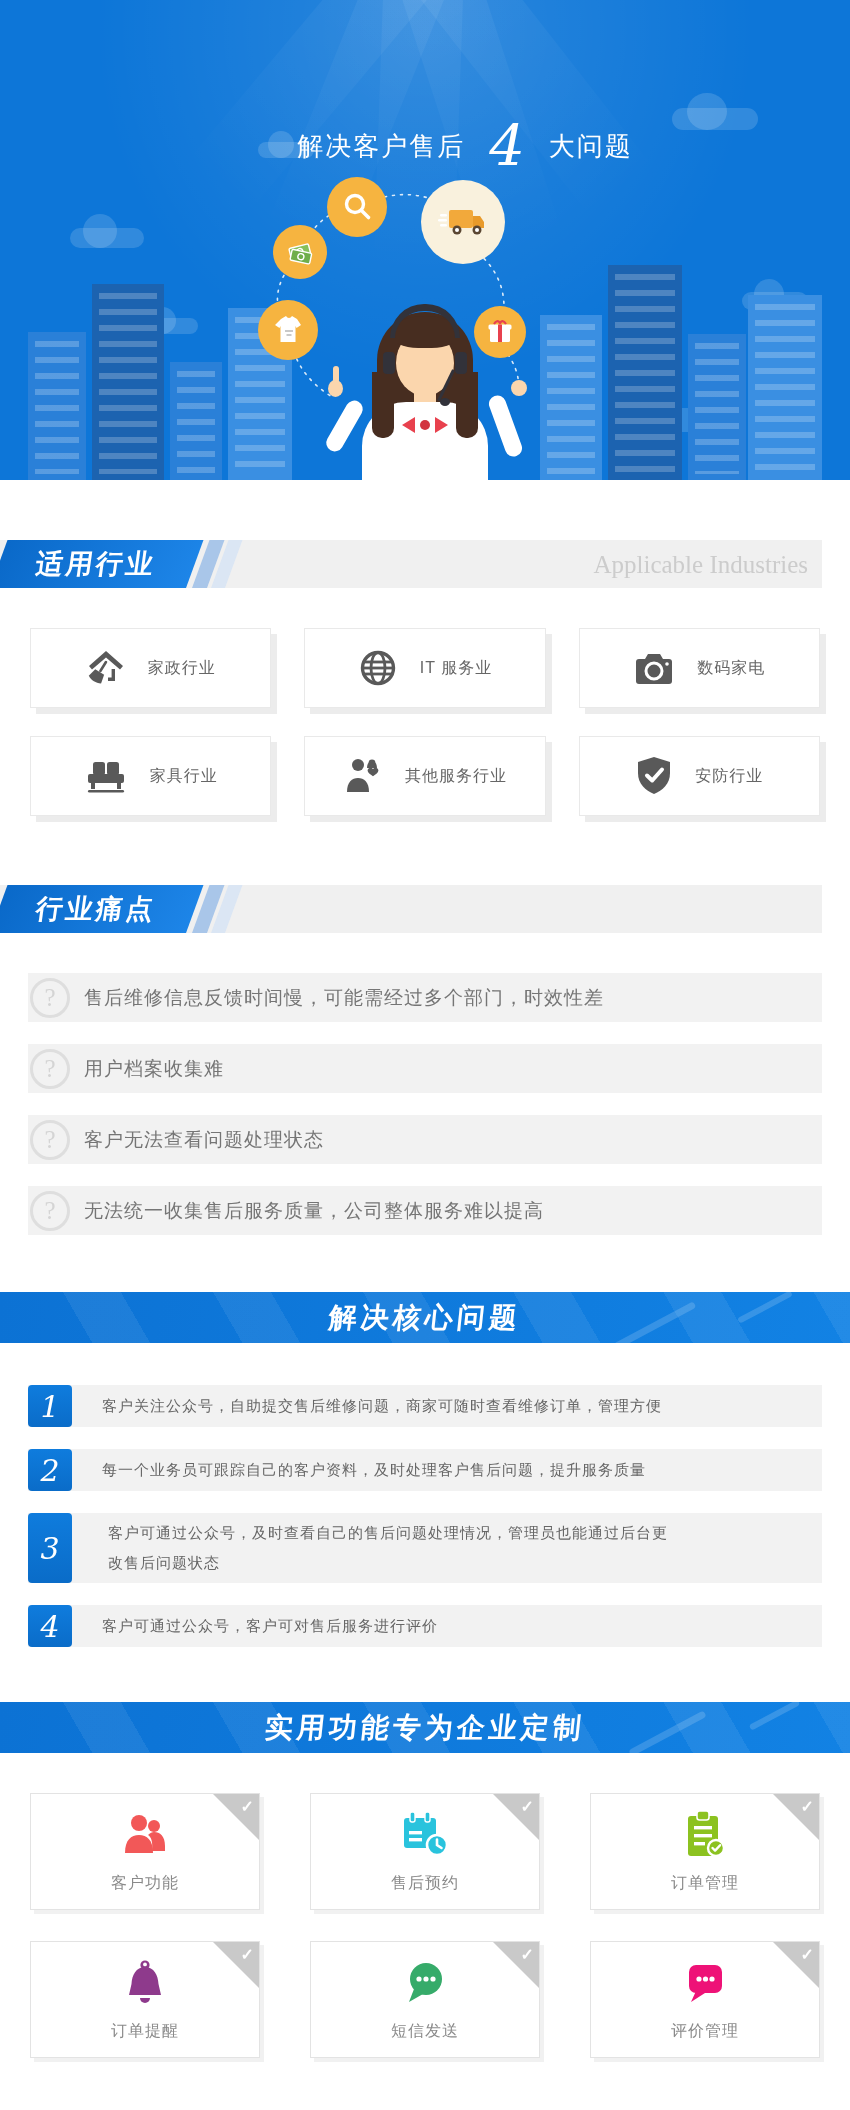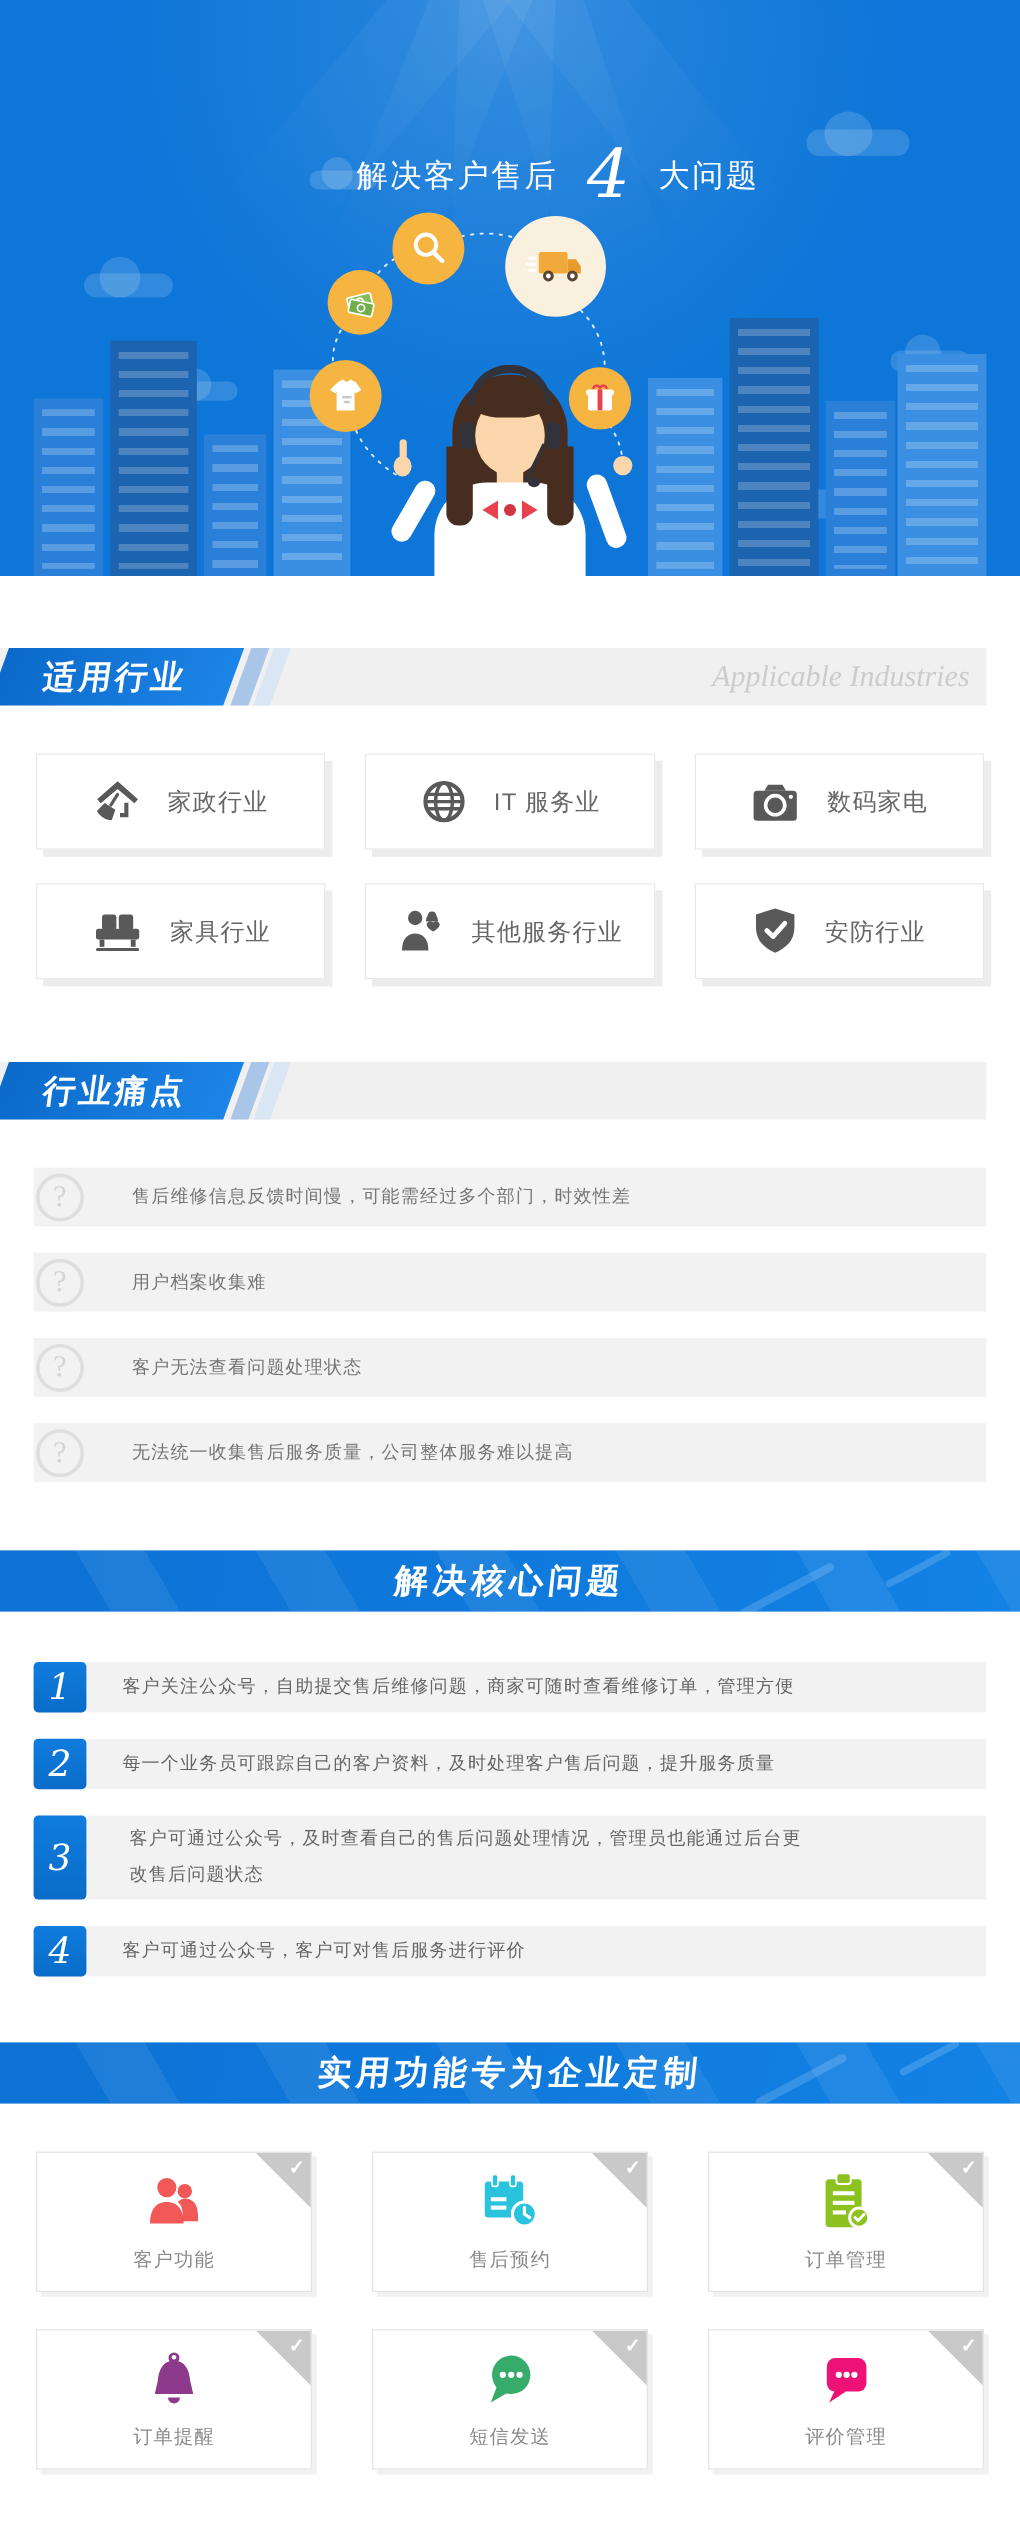--- a/index.html
+++ b/index.html
@@ -50,43 +50,43 @@
   .arm-r { left:497px; top:394px; width:17px; height:64px; background:#fff; border-radius:9px; transform:rotate(-20deg); z-index:2; }
   .hand-r { left:511px; top:380px; width:16px; height:16px; background:#fbd6ad; border-radius:50%; z-index:3; }
 
   
   .band { position:relative; height:48px; width:822px; background:#f0f0f0; }
   .band-blue { position:absolute; left:-10px; top:0; width:196px; height:48px;
                background:linear-gradient(100deg,#0a69c9,#1d85e8); transform:skewX(-20deg); transform-origin:bottom left; }
   .band-s1 { position:absolute; left:192px; top:0; width:15px; height:48px; background:#a9c6e9; transform:skewX(-20deg); transform-origin:bottom left; }
   .band-s2 { position:absolute; left:211px; top:0; width:14px; height:48px; background:#dbe6f4; transform:skewX(-20deg); transform-origin:bottom left; }
   .band-cn { position:absolute; left:36px; top:0; line-height:48px; color:#fff; font-size:27px; font-weight:bold; letter-spacing:3px; transform:skewX(-8deg); }
-  .band-en { position:absolute; right:14px; top:0; line-height:50px; color:#cccccc; font-size:25px; font-family:"Liberation Serif", serif; font-style:italic; }
+  .band-en { position:absolute; right:14px; top:0; line-height:50px; color:#cccccc; font-size:25px; font-family:"Liberation Serif", serif; }
 
   .banner-full { position:relative; height:51px; margin-top:57px; overflow:hidden;
                  background:linear-gradient(100deg,#0c72d4,#1282e4); }
   .banner-full .stripes { position:absolute; inset:0;
       background:repeating-linear-gradient(60deg, transparent 0 80px, rgba(255,255,255,.07) 80px 130px); }
   .banner-full .streak { position:absolute; background:rgba(255,255,255,.16); border-radius:6px; }
   .banner-full h2 { position:relative; text-align:center; line-height:51px; color:#fff; font-size:28px; letter-spacing:4px; transform:skewX(-6deg); }
 
   
   .ind-grid { display:grid; grid-template-columns:repeat(3,1fr); gap:28px 33px; margin:40px 30px 0; }
   .ind-card { height:80px; background:#fff; border:1px solid #e9e9e9; box-shadow:6px 6px 0 #ececec;
               display:flex; align-items:center; justify-content:center; gap:22px; }
   .ind-card svg { flex:none; color:#595959; }
-  .ind-label { font-size:20px; color:#666; letter-spacing:1px; }
+  .ind-label { font-size:16px; color:#666; letter-spacing:1px; }
 
   
   .pain-list { margin:40px 28px 0; }
   .pain-row { height:49px; background:#f2f2f2; margin-bottom:22px; display:flex; align-items:center; }
   .pain-row:last-child { margin-bottom:0; }
   .q-ic { flex:none; width:40px; height:40px; margin-left:2px; border:3px solid #dedede; border-radius:50%;
           color:#d4d4d4; font-family:"Liberation Serif", serif; font-size:25px; display:flex; align-items:center; justify-content:center; }
-  .pain-text { margin-left:40px; color:#757575; font-size:15px; letter-spacing:1px; }
+  .pain-text { margin-left:14px; color:#757575; font-size:19px; letter-spacing:1px; }
 
   
   .sol-list { margin:42px 28px 0; }
   .sol-row { display:flex; align-items:stretch; background:#f2f2f2; margin-bottom:22px; }
   .sol-row:last-child { margin-bottom:0; }
   .sol-num { flex:none; width:44px; background:linear-gradient(180deg,#0f7cdd,#0a6cc8); border-radius:4px;
              color:#fff; font-family:"DejaVu Serif", serif; font-style:italic; font-size:30px;
              display:flex; align-items:center; justify-content:center; }
   .sol-text { display:flex; align-items:center; padding:0 30px; color:#666; font-size:15px; line-height:30px; letter-spacing:1px; }
   .h42 { min-height:42px; } .h70 { min-height:70px; }

